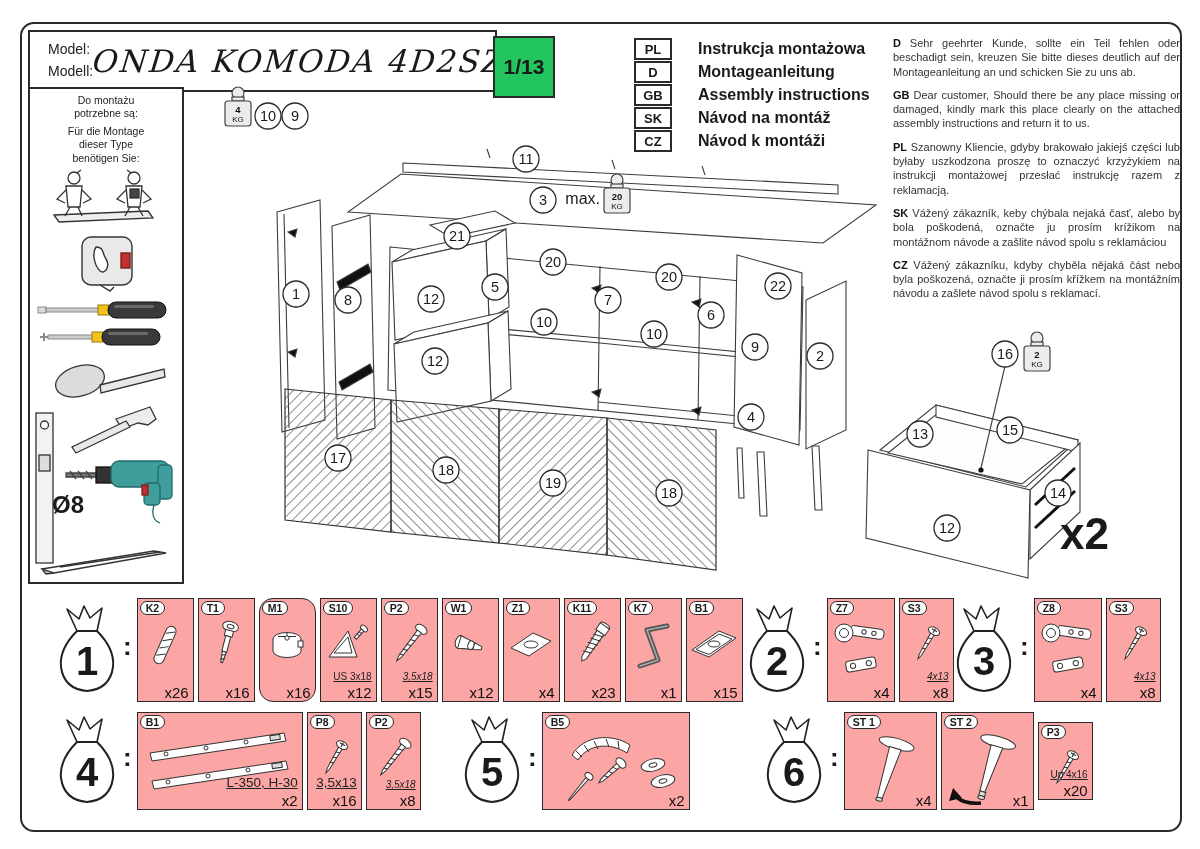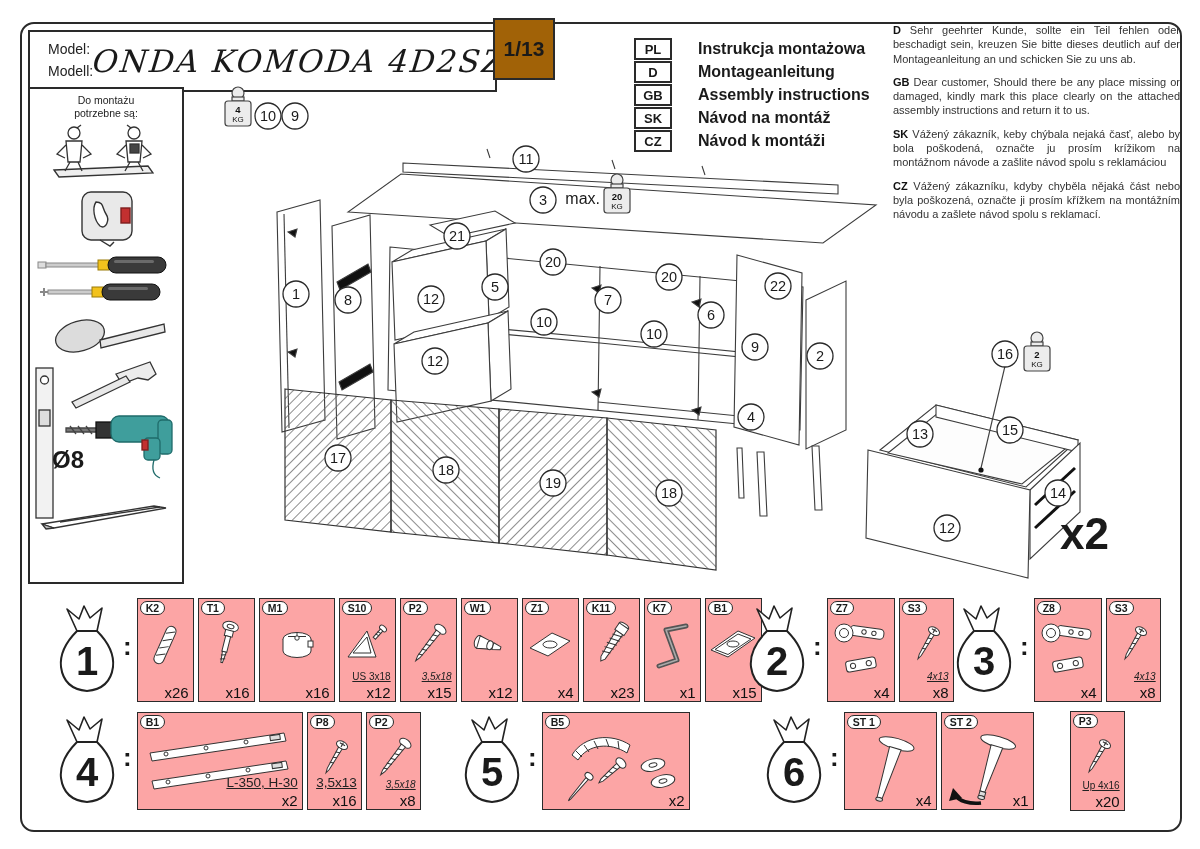--- a/index.html
+++ b/index.html
@@ -2,28 +2,28 @@
 <html><head>
 <meta charset="utf-8">
 <style>
   html,body{margin:0;padding:0;background:#fff;}
   body{width:1200px;height:849px;position:relative;font-family:"Liberation Sans",sans-serif;color:#1a1a1a;overflow:hidden;}
   .frame{position:absolute;left:20px;top:22px;width:1158px;height:806px;border:2px solid #2a2a2a;border-radius:14px;background:#fff;}
   
   .model-box{position:absolute;left:28px;top:30px;width:465px;height:58px;border:2px solid #2a2a2a;background:#fff;display:flex;align-items:center;}
   .model-labels{padding-left:18px;font-size:14px;line-height:1.55;color:#222;}
   .model-name{flex:1;text-align:center;font-family:"DejaVu Serif",serif;font-style:italic;font-size:31px;letter-spacing:2px;transform:skewX(-6deg);white-space:nowrap;}
-  .page-box{position:absolute;left:493px;top:18px;width:58px;height:58px;border:2px solid #2a2a2a;background:#a16207;display:flex;align-items:center;justify-content:center;font-size:21px;font-weight:bold;}
+  .page-box{position:absolute;left:493px;top:36px;width:58px;height:58px;border:2px solid #2a2a2a;background:#22c55e;display:flex;align-items:center;justify-content:center;font-size:21px;font-weight:bold;}
   
   .langs{position:absolute;left:634px;top:38px;}
   .lang-row{display:flex;align-items:center;height:22px;margin-bottom:1px;}
   .lang-code{width:34px;height:18px;border:2px solid #2a2a2a;display:flex;align-items:center;justify-content:center;font-size:13px;font-weight:bold;background:#fff;}
   .lang-label{margin-left:26px;font-size:16px;font-weight:bold;}
   
-  .notices{position:absolute;left:893px;top:23px;width:287px;}
+  .notices{position:absolute;left:893px;top:36px;width:287px;}
   .notices p{margin:0 0 9px 0;font-size:11px;line-height:1.3;text-align:justify;color:#333;}
   .notices b{color:#111;}
   
   .tools{position:absolute;left:28px;top:87px;width:152px;height:493px;border:2px solid #2a2a2a;background:#fff;}
   .tools-title{margin-top:5px;text-align:center;font-size:10.5px;line-height:1.25;white-space:pre-line;color:#222;}
   .tools svg{display:block;margin:4px auto 0 auto;}
   
   .bag-group{position:absolute;display:flex;align-items:center;gap:4px;}
   .bag-colon{font-size:26px;font-weight:bold;margin:0 1px 8px 0;}
   .hw-box{position:relative;border:1.6px solid #2a2a2a;background:#fca5a5;box-sizing:border-box;}
@@ -68,27 +68,31 @@
     </div>
     <div class="lang-row">
       <div class="lang-code">CZ</div>
       <div class="lang-label">Návod k montáži</div>
     </div>
   </div>
 
 <div class="notices" id="notices">
     <p><b>D</b> Sehr geehrter Kunde, sollte ein Teil fehlen oder beschadigt sein, kreuzen Sie bitte dieses deutlich auf der Montageanleitung an und schicken Sie zu uns ab.</p>
     <p><b>GB</b> Dear customer, Should there be any place missing or damaged, kindly mark this place clearly on the attached assembly instructions and return it to us.</p>
+    <p><b>PL</b> Szanowny Kliencie, gdyby brakowało jakiejś części lub byłaby uszkodzona proszę to oznaczyć krzyżykiem na instrukcji montażowej przesłać instrukcję razem z reklamacją.</p>
     <p><b>SK</b> Vážený zákazník, keby chýbala nejaká časť, alebo by bola poškodená, označte ju prosím krížikom na montážnom návode a zašlite návod spolu s reklamáciou</p>
     <p><b>CZ</b> Vážený zákazníku, kdyby chyběla nějaká část nebo byla poškozená, označte ji prosím křížkem na montážním návodu a zašlete návod spolu s reklamací.</p>
   </div>
 
 <div class="tools">
   <div class="tools-title">Do montażu
 potrzebne są:</div>
+  <div class="tools-title">Für die Montage
+dieser Type
+benötigen Sie:</div>
   <svg width="140" height="62" viewBox="0 0 140 62">
     <g stroke="#333" fill="#fff" stroke-width="1.3">
       <polygon points="18,46 112,42 117,49 23,53" fill="#eee"></polygon>
       <circle cx="38" cy="9" r="6"></circle>
         <line x1="41" y1="4" x2="45" y2="1"></line>
       <path d="M30,17 L46,17 L44,38 L32,38 Z"></path>
       <path d="M30,21 L21,30 L29,34" fill="none"></path>
         <path d="M46,21 L55,30 L47,34" fill="none"></path>
       <path d="M34,38 L29,47 M42,38 L46,47" fill="none"></path>
       <circle cx="98" cy="9" r="6"></circle>
@@ -407,21 +411,21 @@
               <rect x="22" y="13" width="8" height="6"></rect>
               <rect x="23.5" y="19" width="5" height="16"></rect>
               <path d="M24,35 h4 l-1.2,11 h-1.6 Z"></path>
               <line x1="23.5" y1="39" x2="28.5" y2="37.5"></line>
               <line x1="23.5" y1="43" x2="28.5" y2="41.5"></line>
             </g>
           </svg>
         </div>
         <div class="hw-qty">x16</div>
       </div>
-      <div class="hw-box" style="width:76px;height:104px;">
+      <div class="hw-box" style="width:57px;height:104px;border-radius:14px;">
         <div class="hw-code">M1</div>
         <div class="hw-icon">
           <svg width="52" height="56" viewBox="0 0 52 56" style="margin-top:8px">
             <g stroke="#333" fill="#fff">
               <path d="M12,22 a14,6.5 0 1,0 28,0 a14,6.5 0 1,0 -28,0"></path>
               <path d="M12,22 v12 a14,6.5 0 0,0 28,0 v-12"></path>
               <line x1="26" y1="15.5" x2="26" y2="22"></line>
               <line x1="17" y1="19.5" x2="35" y2="19.5"></line>
               <circle cx="26" cy="21" r="2.2"></circle>
               <rect x="37" y="24" width="5" height="6"></rect>
@@ -761,21 +765,21 @@
                 <rect x="42" y="62" width="6" height="5" fill="#ddd"></rect>
                 <ellipse cx="45" cy="68" rx="3.5" ry="1.8" fill="#ddd"></ellipse>
               </g>
               <path d="M10,64 a22,12 0 0,0 26,8" fill="none" stroke="#111" stroke-width="3.5"></path>
               <polygon points="8,57 4,70 17,67" fill="#111" stroke="none"></polygon>
             </g>
           </svg>
         </div>
         <div class="hw-qty">x1</div>
       </div>
-      <div class="hw-box" style="width:55px;height:100px;margin-left:32px;">
+      <div class="hw-box" style="width:55px;height:78px;">
         <div class="hw-code">P3</div>
         <div class="hw-icon">
           <svg width="52" height="56" viewBox="0 0 52 56" style="margin-top:8px">
             <g transform="rotate(30 26 28)" stroke="#333" fill="#fff">
               <ellipse cx="26" cy="12" rx="6" ry="3.8"></ellipse>
               <path d="M24,15.5 h4 l-0.8,24 -1.2,4.5 -1.2,-4.5 Z"></path>
               <line x1="24" y1="21" x2="28" y2="19.5"></line>
               <line x1="24" y1="27" x2="28" y2="25.5"></line>
               <line x1="24" y1="33" x2="28" y2="31.5"></line>
               <path d="M23,11 h6 M26,9 v5" stroke-width="1.1" fill="none"></path>

